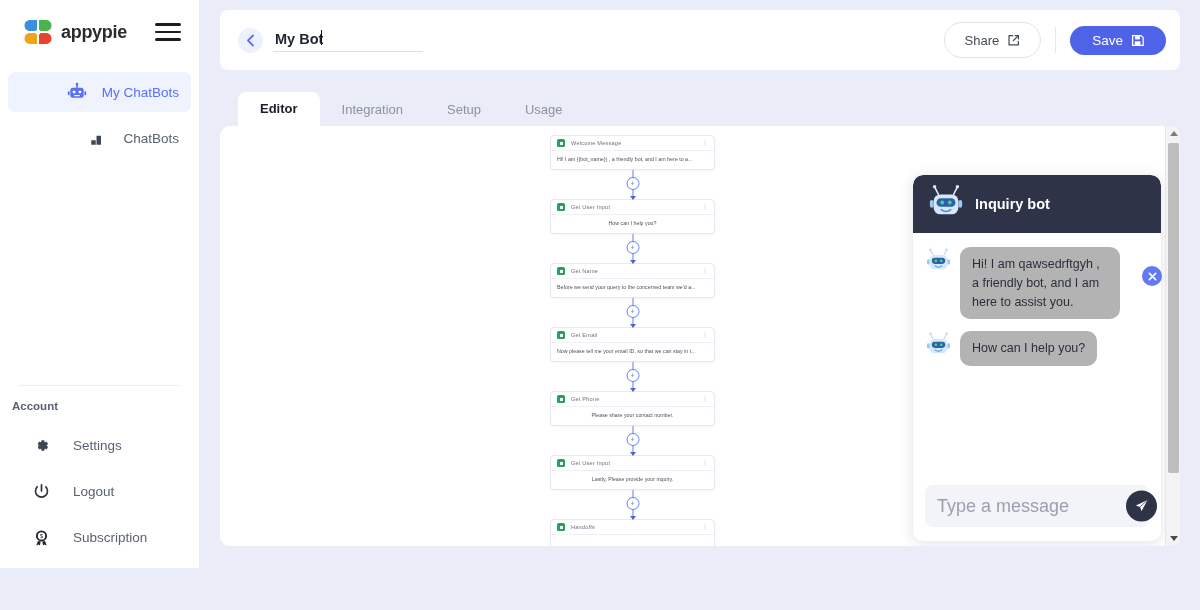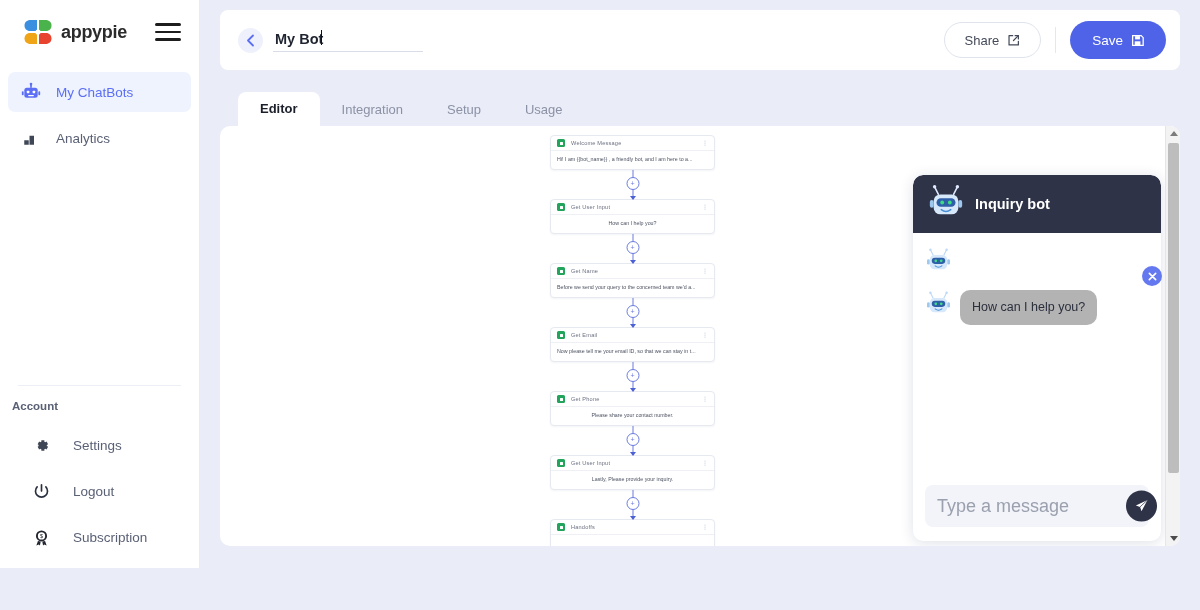--- a/index.html
+++ b/index.html
@@ -26,21 +26,21 @@
   .logo-mark { width: 32px; height: 32px; position: relative; flex: none; }
   .logo-word { font-size: 18px; font-weight: 700; color: #2b2b2b; letter-spacing: -0.3px; }
   .hamburger { width: 26px; cursor: pointer; display: flex; flex-direction: column; gap: 5px; }
   .hamburger i { display: block; height: 2.5px; background: #1d1d1d; border-radius: 2px; }
 
   .nav { margin-top: 14px; padding: 0 8px; }
   .nav-item {
     display: flex; align-items: center; gap: 14px;
     height: 40px; padding: 0 12px; margin-bottom: 6px;
     border-radius: 7px; cursor: pointer;
-    font-size: 13.5px; color: #5a6175;
+    font-size: 13.5px; color: #5a6175; justify-content: flex-end;
   }
   .nav-item.active { background: #eef3fe; color: #5b6ef5; font-weight: 500; }
   .nav-ico { width: 22px; height: 22px; display: flex; align-items: center; justify-content: center; flex: none; }
 
   .account-block { position: absolute; left: 0; bottom: 0; width: 100%; padding: 0 8px 8px 8px; }
   .account-sep { height: 1px; background: #eceff5; margin: 0 10px 14px 10px; }
   .account-label { font-size: 11.5px; font-weight: 700; color: #5a6175; padding: 0 12px 10px 4px; }
   .acct-item {
     display: flex; align-items: center; gap: 21px;
     height: 46px; padding: 0 12px 0 22px; cursor: pointer;
@@ -76,21 +76,21 @@
   .topbar-right { margin-left: auto; display: flex; align-items: center; gap: 14px; }
   .btn-share {
     display: flex; align-items: center; gap: 8px;
     height: 36px; padding: 0 20px; border-radius: 18px;
     border: 1px solid #dfe3ec; background: #fff;
     font-size: 13px; color: #444a58; cursor: pointer;
   }
   .vdiv { width: 1px; height: 26px; background: #e4e7ef; }
   .btn-save {
     display: flex; align-items: center; gap: 8px;
-    height: 38px; padding: 0 22px; border-radius: 19px;
+    height: 29px; padding: 0 22px; border-radius: 19px;
     border: none; background: #4f63e8; color: #fff;
     font-size: 13.5px; cursor: pointer;
   }
 
   
   .tabs {
     position: absolute; left: 238px; top: 92px;
     display: flex; align-items: flex-end; gap: 0;
   }
   .tab {
@@ -272,21 +272,21 @@
         </span>
         <span>My ChatBots</span>
       </div>
       <div class="nav-item">
         <span class="nav-ico">
           <svg width="18" height="18" viewBox="0 0 24 24" fill="#3f4757">
             <rect x="3" y="15" width="6" height="6"></rect>
             <rect x="10" y="9" width="6" height="12"></rect>
           </svg>
         </span>
-        <span>Analytics</span>
+        <span>ChatBots</span>
       </div>
     </div>
 
     <div class="account-block">
       <div class="account-sep"></div>
       <div class="account-label">Account</div>
       <div class="acct-item">
         <span class="nav-ico">
           <svg width="19" height="19" viewBox="0 0 24 24" fill="#3f4757">
             <path d="M12 8.3a3.7 3.7 0 100 7.4 3.7 3.7 0 000-7.4zm0 5.6a1.9 1.9 0 110-3.8 1.9 1.9 0 010 3.8z"></path>
@@ -491,20 +491,21 @@
                 <circle cx="32" cy="4" r="1.8" fill="#bcd8f7"></circle>
               <rect x="7" y="12" width="26" height="21" rx="7" fill="#d7e8fb"></rect>
               <rect x="10" y="16" width="20" height="9" rx="4.5" fill="#2f5fa8"></rect>
               <circle cx="16" cy="20.5" r="2" fill="#3ddc84"></circle>
                 <circle cx="24" cy="20.5" r="2" fill="#3ddc84"></circle>
               <path d="M15 28q5 4 10 0" stroke="#4a8fd4" stroke-width="1.6" fill="none" stroke-linecap="round"></path>
               <rect x="3" y="18" width="4" height="8" rx="2" fill="#9fc8ef"></rect>
               <rect x="33" y="18" width="4" height="8" rx="2" fill="#9fc8ef"></rect>
             </svg>
           </span>
+          <div class="bubble">Hi! I am qawsedrftgyh , a friendly bot, and I am here to assist you.</div>
         </div>
         <div class="msg-row">
           <span>
             <svg width="27" height="27" viewBox="0 0 40 40">
               <path d="M12 12 L8 4M28 12 L32 4" stroke="#bcd8f7" stroke-width="1.6" fill="none" stroke-linecap="round"></path>
               <circle cx="8" cy="4" r="1.8" fill="#bcd8f7"></circle>
                 <circle cx="32" cy="4" r="1.8" fill="#bcd8f7"></circle>
               <rect x="7" y="12" width="26" height="21" rx="7" fill="#d7e8fb"></rect>
               <rect x="10" y="16" width="20" height="9" rx="4.5" fill="#2f5fa8"></rect>
               <circle cx="16" cy="20.5" r="2" fill="#3ddc84"></circle>

